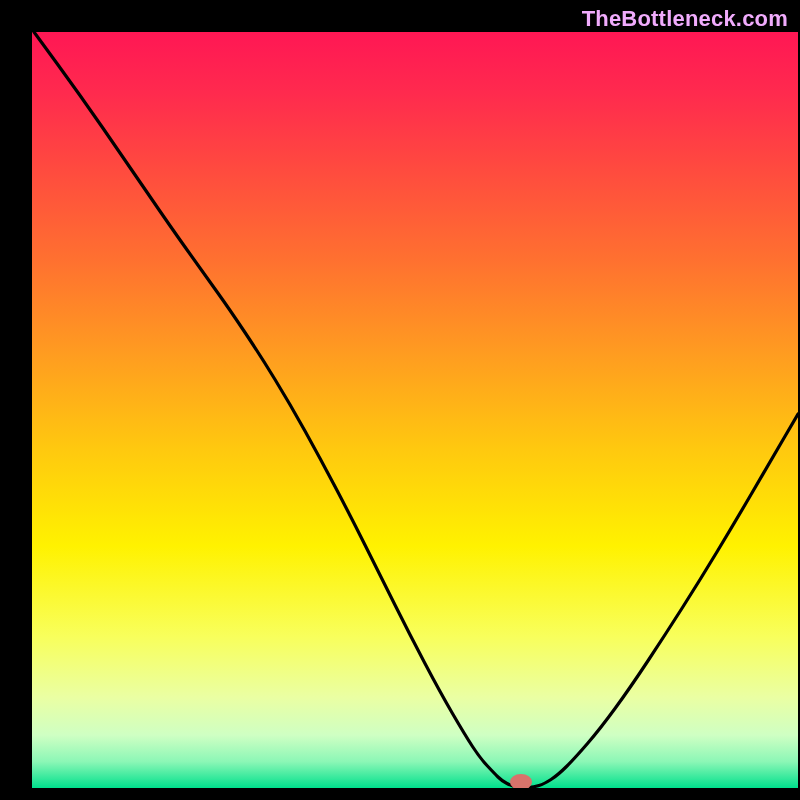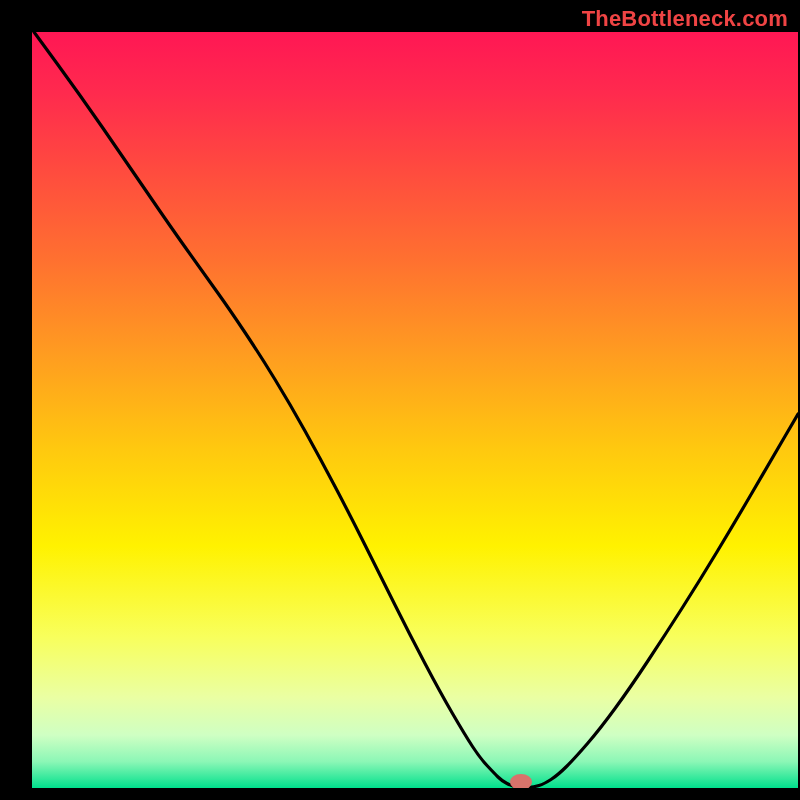--- a/index.html
+++ b/index.html
@@ -16,21 +16,21 @@
     height: 800px;
     background: #000;
   }
   .attribution {
     position: absolute;
     top: 6px;
     right: 12px;
     font-family: Arial, Helvetica, sans-serif;
     font-size: 22px;
     font-weight: 600;
-    color: #ef4444;
+    color: #f0abfc;
     letter-spacing: 0.2px;
     user-select: none;
     margin-left: 16px;
   }
   svg {
     position: absolute;
     left: 0;
     top: 0;
   }
 </style>

